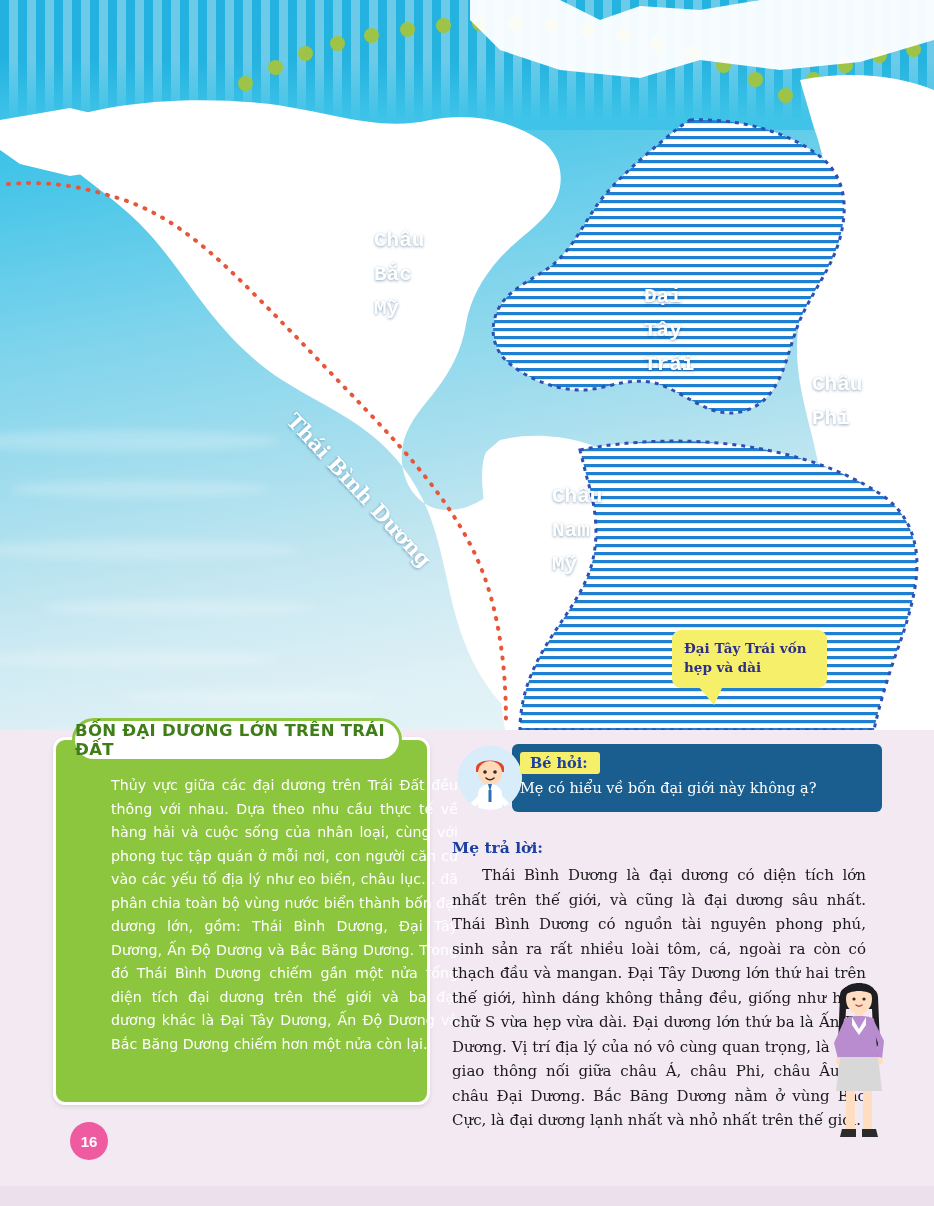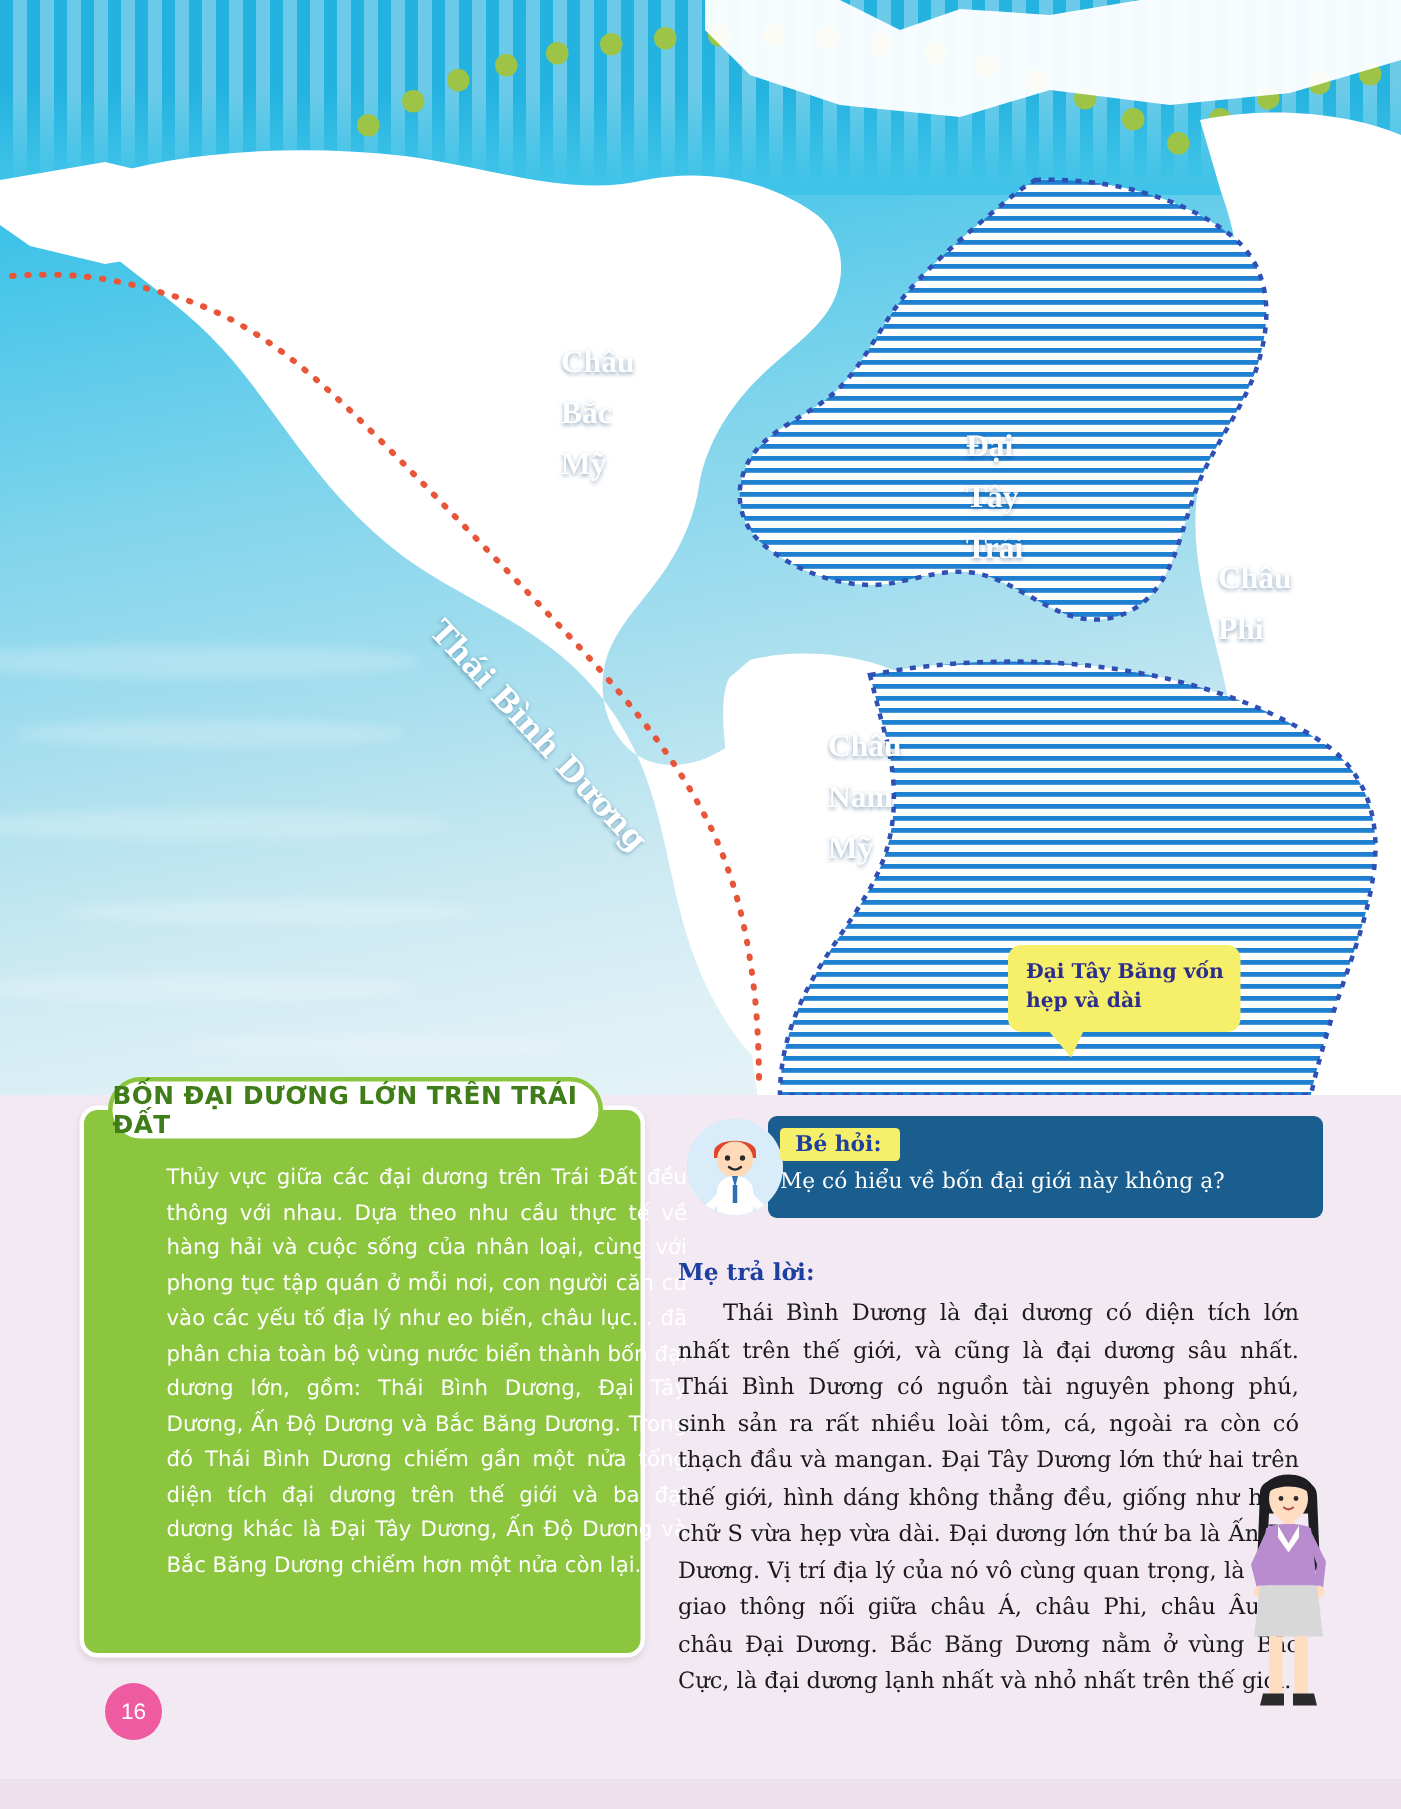--- a/index.html
+++ b/index.html
@@ -59,21 +59,21 @@
   }
 
   
   .map-label {
     position: absolute;
     color: #ffffff;
     font-weight: bold;
     font-size: 21px;
     line-height: 34px;
     text-shadow: 0 1px 3px rgba(0,60,110,0.45);
-    font-family: Liberation Serif, serif;
+    font-family: Liberation Mono, monospace;
   }
   #label-thaibinhduong {
     position: absolute;
     left: 300px; top: 408px;
     color: #ffffff;
     font-weight: bold;
     font-size: 21px;
     font-family: "DejaVu Serif", serif;
     transform: rotate(47deg);
     transform-origin: 0 0;
@@ -158,21 +158,21 @@
 
   
   #page-number {
     position: absolute;
     left: 70px; top: 392px;
     width: 38px; height: 38px;
     border-radius: 50%;
     background: #ee5ba0;
     color: #ffffff;
     font-size: 15px;
-    font-weight: normal;
+    font-weight: bold;
     display: flex;
     align-items: center;
     justify-content: center;
   }
 
   
   #right-col {
     position: absolute;
     left: 452px; top: 14px;
     width: 430px;
@@ -359,21 +359,21 @@
   </div>
 
   <div class="map-label" style="left:552px; top:480px;">
     <div>Châu</div>
     <div>Nam</div>
     <div>Mỹ</div>
   </div>
 
   <div id="label-thaibinhduong">Thái Bình Dương</div>
 
-  <div id="callout">Đại Tây Băng vốn hẹp và dài</div>
+  <div id="callout">Đại Tây Trái vốn hẹp và dài</div>
 </div>
 
 <div id="bottom">
 
   <div id="green-box">
     <div id="green-title-wrap">
       <span id="green-title">BỐN ĐẠI DƯƠNG LỚN TRÊN TRÁI ĐẤT</span>
     </div>
     <div id="green-body">Thủy vực giữa các đại dương trên Trái Đất đều thông với nhau. Dựa theo nhu cầu thực tế về hàng hải và cuộc sống của nhân loại, cùng với phong tục tập quán ở mỗi nơi, con người căn cứ vào các yếu tố địa lý như eo biển, châu lục… đã phân chia toàn bộ vùng nước biển thành bốn đại dương lớn, gồm: Thái Bình Dương, Đại Tây Dương, Ấn Độ Dương và Bắc Băng Dương. Trong đó Thái Bình Dương chiếm gần một nửa tổng diện tích đại dương trên thế giới và ba đại dương khác là Đại Tây Dương, Ấn Độ Dương và Bắc Băng Dương chiếm hơn một nửa còn lại.</div>
   </div>

